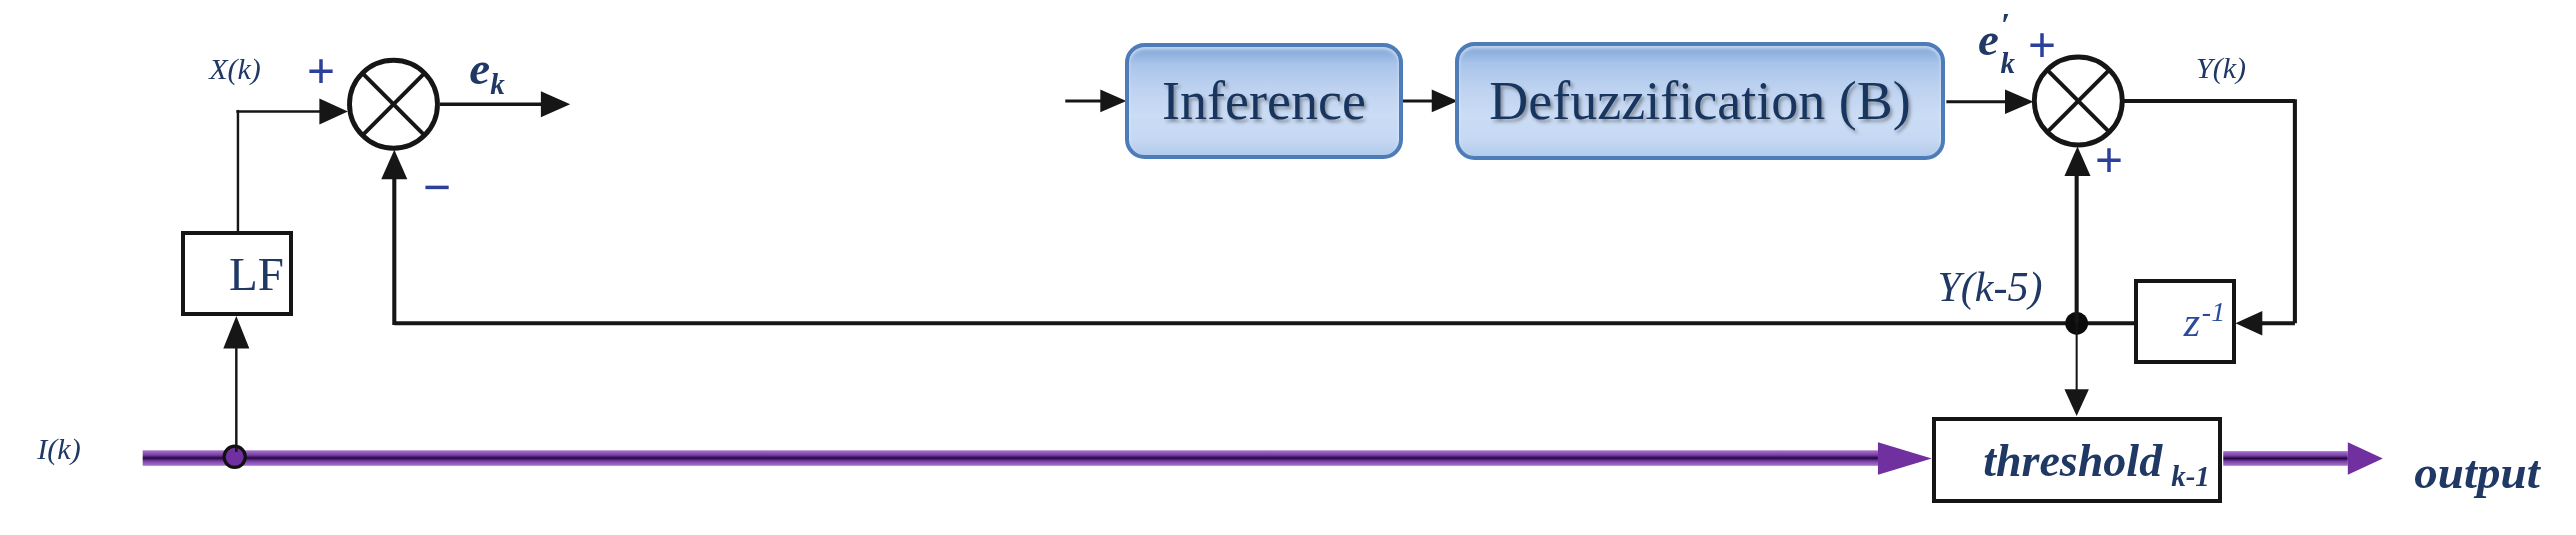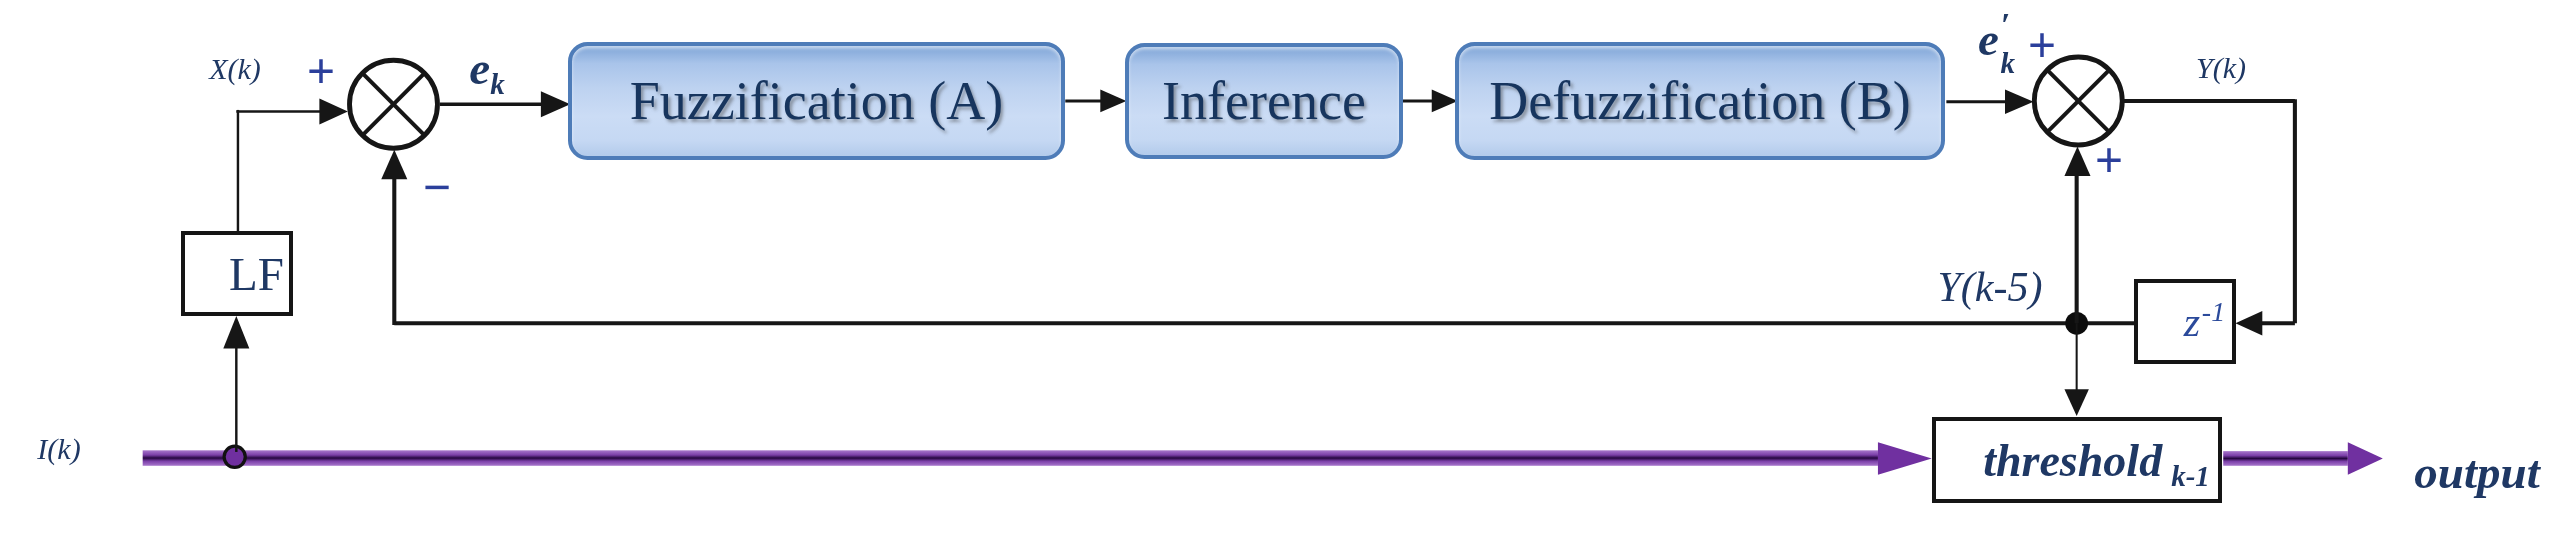--- a/index.html
+++ b/index.html
@@ -165,23 +165,20 @@
 
     <g>
       <circle cx="2550" cy="397" r="14" fill="#0c0c0c"></circle>
       <line x1="2550" y1="397" x2="2550" y2="212" stroke="#161616" stroke-width="5"></line>
       <polygon points="2551,180 2535,216 2567,216" fill="#161616"></polygon>
       <line x1="2550" y1="397" x2="2550" y2="482" stroke="#161616" stroke-width="2.5"></line>
       <polygon points="2550,511 2535,478 2565,478" fill="#161616"></polygon>
     </g>
   </svg>
 
-  <div class="gblock" id="block-fuzzification">
-    <span>Fuzzification (A)</span>
-  </div>
   <div class="gblock" id="block-defuzzification">
     <span>Defuzzification (B)</span>
   </div>
   <div class="gblock" id="block-inference">
     <span>Inference</span>
   </div>
 
   <div class="rblock" id="block-lf">
     <span>LF</span>
   </div>

